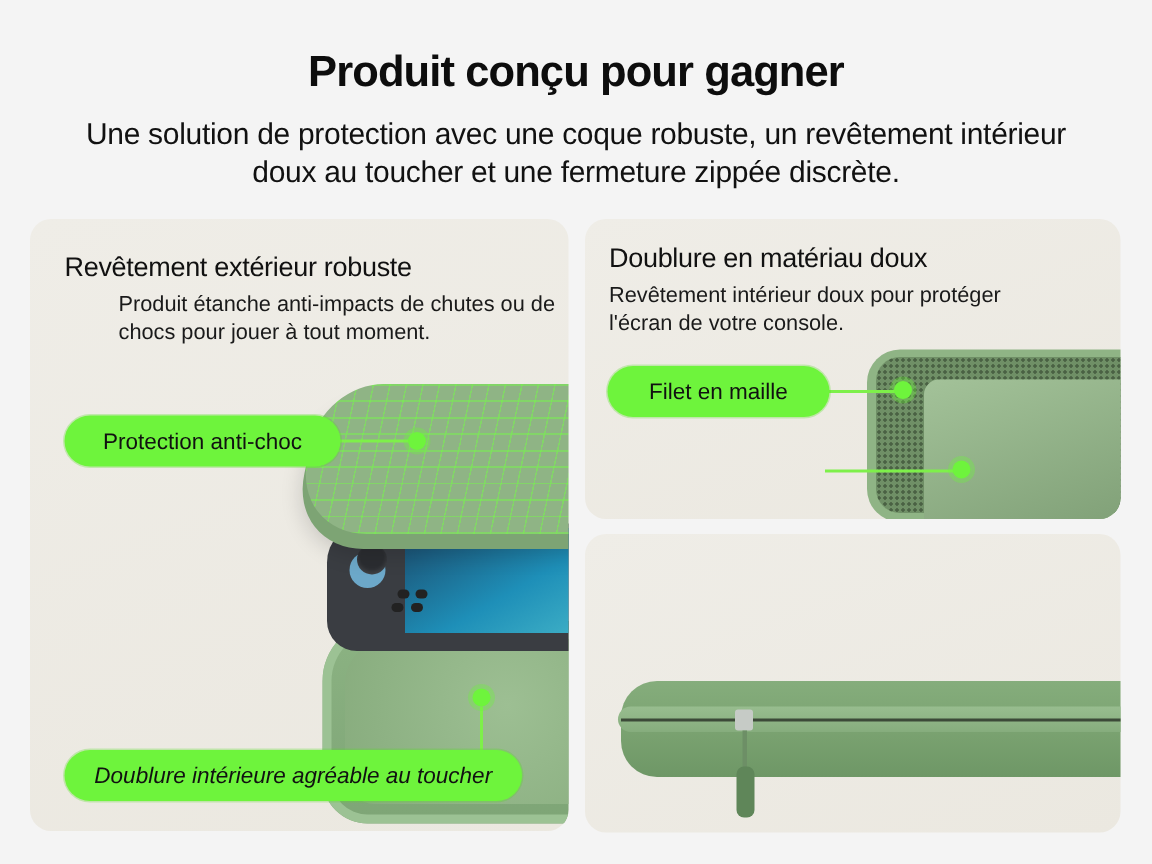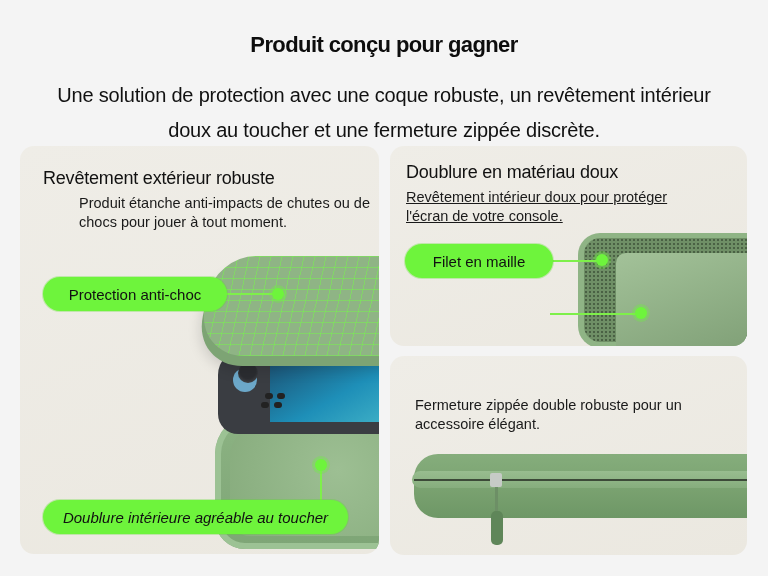--- a/index.html
+++ b/index.html
@@ -1,21 +1,21 @@
 <!DOCTYPE html>
 <html><head>
 <meta charset="utf-8">
 <style>
   * { box-sizing: border-box; margin: 0; padding: 0; }
   html, body { width: 768px; height: 576px; overflow: hidden; background: #f4f4f4; }
   body { font-family: "Liberation Sans", sans-serif; color: #111; position: relative; }
 
   .header { position: absolute; left: 0; top: 0; width: 768px; text-align: center; }
-  .title { position: absolute; top: 32px; left: 0; width: 768px; font-size: 22px; font-weight: bold; letter-spacing: -0.6px; color: #0d0d0d; }
-  .subtitle { position: absolute; top: 78px; left: 50px; width: 668px; font-size: 20px; line-height: 35px; color: #111; letter-spacing: -0.2px; }
+  .title { position: absolute; top: 32px; left: 0; width: 768px; font-size: 29px; font-weight: bold; letter-spacing: -0.6px; color: #0d0d0d; }
+  .subtitle { position: absolute; top: 78px; left: 50px; width: 668px; font-size: 20px; line-height: 25px; color: #111; letter-spacing: -0.2px; }
 
   .card { position: absolute; background: linear-gradient(160deg, #efede7 0%, #ebe8e0 100%); border-radius: 14px; overflow: hidden; }
   .card-left { left: 20px; top: 146px; width: 359px; height: 408px; }
   .card-tr { left: 390px; top: 146px; width: 357px; height: 200px; }
   .card-br { left: 390px; top: 356px; width: 357px; height: 199px; }
 
   .card-title { position: absolute; font-size: 18px; font-weight: normal; color: #111; letter-spacing: -0.2px; }
   .card-desc { position: absolute; font-size: 14.5px; line-height: 19px; color: #1a1a1a; }
 
   .pill { position: absolute; background: #6ef43c; border-radius: 18px; color: #111; font-size: 15px; display: flex; align-items: center; justify-content: center; z-index: 5; box-shadow: 0 0 0 1px rgba(90,220,40,0.3); }
@@ -80,36 +80,35 @@
   <div class="line" style="left:205px; top:147px; width:52px; height:2px;"></div>
   <div class="dot" style="left:252px; top:142px;"></div>
 
   <div class="pill" style="left:23px; top:354px; width:305px; height:34px;font-style:italic;">Doublure intérieure agréable au toucher</div>
   <div class="line" style="left:300px; top:325px; width:2px; height:30px;"></div>
   <div class="dot" style="left:295px; top:313px;"></div>
 </div>
 
 <div class="card card-tr">
   <div class="card-title" style="left:16px; top:16px;">Doublure en matériau doux</div>
-  <div class="card-desc" style="left:16px; top:42px; width:280px;text-decoration:underline;">Revêtement intérieur doux pour protéger l'écran de votre console.</div>
+  <div class="card-desc" style="left:16px; top:42px; width:280px;">Revêtement intérieur doux pour protéger l'écran de votre console.</div>
 
   <div class="mesh-case"></div>
   <div class="mesh"></div>
   <div class="velour"></div>
 
   <div class="pill" style="left:15px; top:98px; width:148px; height:34px;">Filet en maille</div>
   <div class="line" style="left:160px; top:114px; width:50px; height:2px;"></div>
   <div class="dot" style="left:206px; top:108px;"></div>
 
   <div class="line" style="left:160px; top:167px; width:86px; height:2px;"></div>
   <div class="dot" style="left:245px; top:161px;"></div>
 </div>
 
 <div class="card card-br">
-  <div class="card-desc" style="left:25px; top:40px; width:300px;">Fermeture zippée double robuste pour un accessoire élégant.</div>
 
   <div class="zip-case"></div>
   <div class="zip-rim"></div>
   <div class="zip-seam"></div>
   <div class="zip-head"></div>
   <div class="zip-cord"></div>
   <div class="zip-tab"></div>
 </div>
 
 </body></html>

